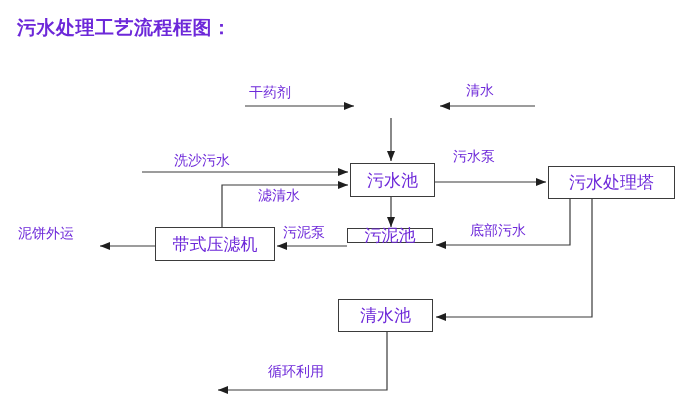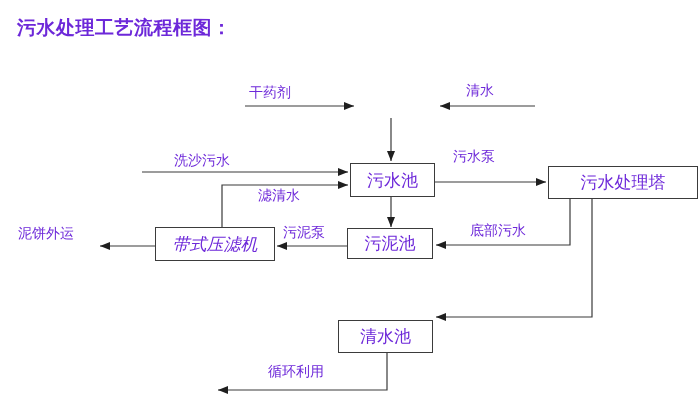--- a/index.html
+++ b/index.html
@@ -37,24 +37,24 @@
   }
   .lbl {
     position:absolute;
     font-size:14px;
     line-height:1;
     white-space:nowrap;
   }
   
   .n-dosing   { left:355px; top:88px;  width:83px;  height:31px; }
   .n-sewage   { left:350px; top:163px; width:85px;  height:34px; }
-  .n-tower    { left:548px; top:166px; width:150px; height:33px; }
-  .n-sludge   { left:347px; top:228px; width:86px;  height:31px; }
-  .n-belt     { left:155px; top:227px; width:120px; height:34px;font-style:italic; }
-  .n-clear    { left:338px; top:299px; width:95px;  height:33px;margin-top:21px; }
+  .n-tower    { left:548px; top:166px; width:127px; height:33px; }
+  .n-sludge   { left:347px; top:228px; width:86px;  height:15px; }
+  .n-belt     { left:155px; top:227px; width:120px; height:34px; }
+  .n-clear    { left:338px; top:299px; width:95px;  height:33px; }
   
   .l-dry      { left:249px; top:86px;  }
   .l-cw       { left:466px; top:84px;  }
   .l-sand     { left:174px; top:154px; }
   .l-spump    { left:453px; top:150px; }
   .l-filter   { left:258px; top:189px; }
   .l-slpump   { left:283px; top:226px; }
   .l-bottom   { left:470px; top:224px; }
   .l-mudcake  { left:18px;  top:227px; }
   .l-recycle  { left:268px; top:365px; }

